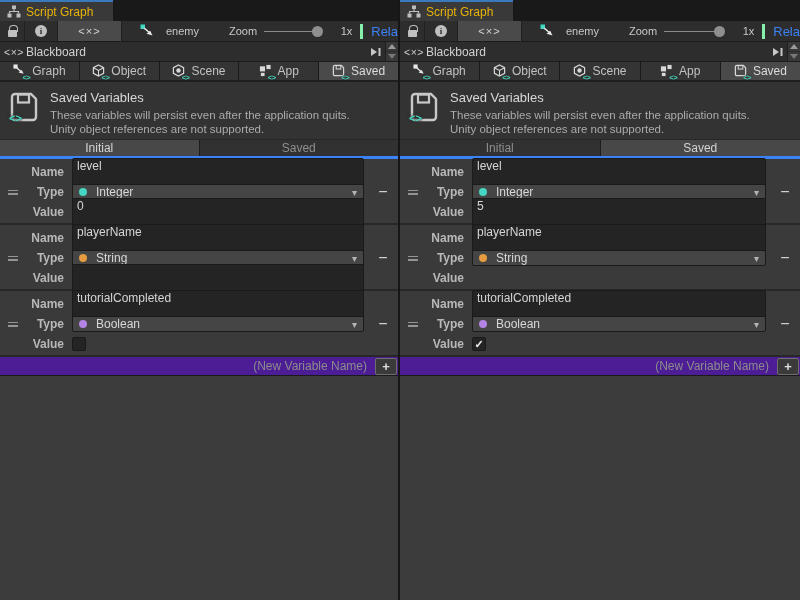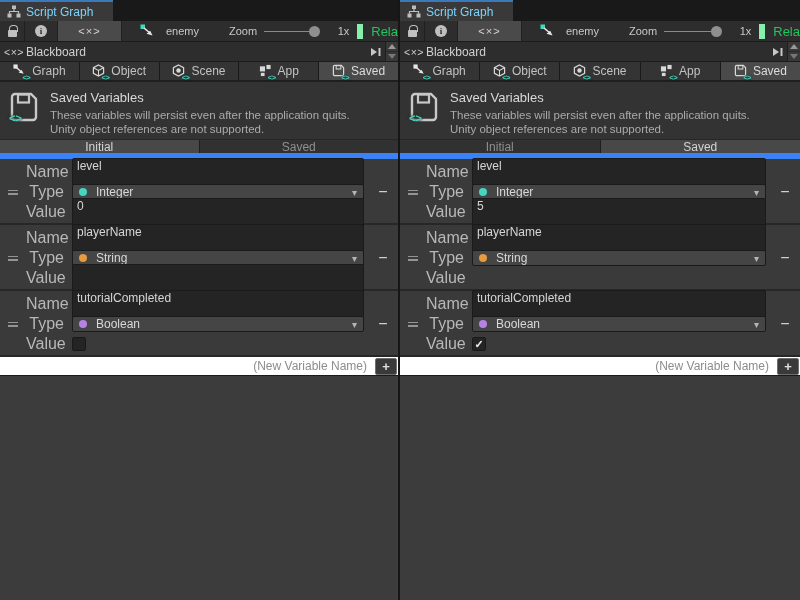--- a/index.html
+++ b/index.html
@@ -6,21 +6,21 @@
   html,body { width:800px; height:600px; overflow:hidden; background:#282828;
               font-family:"Liberation Sans", sans-serif; }
   .app { display:flex; width:800px; height:600px; }
   .panel { width:400px; height:600px; display:flex; flex-direction:column; background:#383838; overflow:hidden; }
   .panel:first-child { border-right:2px solid #161616; }
 
   
   .win-tabbar { height:21px; background:#191919; display:flex; flex:none; }
   .win-tab { width:113px; background:#393939; border-top:2px solid #3a79bb;
              display:flex; align-items:center; gap:5px; padding-left:7px; }
-  .win-tab-label { color:#7dd3fc; font-size:12px; white-space:nowrap; }
+  .win-tab-label { color:#eab308; font-size:12px; white-space:nowrap; }
 
   
   .toolbar { height:21px; background:#2d2d2d; display:flex; align-items:center; flex:none;
              border-bottom:1px solid #1c1c1c; overflow:hidden; }
   .tb-btn { height:100%; display:flex; align-items:center; justify-content:center;
             border-right:1px solid #202020; flex:none; }
   .tb-lock { width:25px; }
   .tb-info { width:33px; }
   .tb-code { width:64px; background:#4a4a4a; color:#d2d2d2; font-size:11px; letter-spacing:1px; }
   .lock { width:9px; height:7px; background:#bfbfbf; border-radius:1px; position:relative; margin-top:4px; }
@@ -30,21 +30,21 @@
                  color:#2a2a2a; font-size:9px; line-height:12px; text-align:center; font-weight:bold;
                  font-family:"Liberation Serif", serif; }
   .info-circle:after { content:"i"; }
   .tb-graphref { display:flex; align-items:center; gap:12px; margin-left:18px; flex:none; }
   .tb-graphref-label { color:#c8c8c8; font-size:11px; }
   .tb-zoom-label { color:#c8c8c8; font-size:11px; margin-left:30px; flex:none; }
   .tb-slider { flex:1 1 auto; max-width:86px; height:1px; background:#8a8a8a; margin:0 8px 0 7px; position:relative; }
   .tb-slider-handle { position:absolute; right:-2px; top:-5px; width:11px; height:11px;
                       border-radius:50%; background:#8f8f8f; }
   .tb-zoom-value { color:#c8c8c8; font-size:11px; flex:none;margin-left:12px; }
-  .tb-rela { border-left:6px solid #86efac; margin-left:8px; padding-left:8px; color:#22c55e;
+  .tb-rela { border-left:3px solid #86efac; margin-left:8px; padding-left:8px; color:#3b82f6;
              font-size:13px; flex:none; white-space:nowrap; }
 
   
   .bb-header { height:20px; background:#2d2d2d; display:flex; align-items:center; flex:none;
                border-bottom:1px solid #1c1c1c; padding-left:4px; }
   .bb-code-glyph { color:#cfcfcf; font-size:10.5px; letter-spacing:0.5px; flex:none; }
   .bb-title { color:#d0d0d0; font-size:12px; margin-left:2px; flex:1; }
   .bb-dock { flex:none; display:flex; align-items:center; margin-right:3px; }
   .bb-scrollcol { flex:none; width:13px; height:100%; background:#393939; border-left:1px solid #1f1f1f;
                   display:flex; flex-direction:column; }
@@ -72,50 +72,50 @@
                   flex:none; border-bottom:1px solid #262626; }
   .floppy-big { position:relative; width:28px; height:30px; flex:none; margin-top:2px; }
   .floppy-badge { position:absolute; left:-1px; bottom:-2px; color:#43d9c0; font-size:11px;
                   font-weight:bold; line-height:1; text-shadow:0 0 3px #333, 0 0 3px #333; }
   .info-texts { flex:1; }
   .info-title { color:#d8d8d8; font-size:13px; margin-bottom:3px; }
   .info-line { color:#ababab; font-size:11.5px; line-height:14px; }
 
   
   .state-tabs { height:19px; background:#1d1d1d; display:flex; gap:1px; flex:none;
-                border-bottom:6px solid #3b82f6; }
+                border-bottom:3px solid #3b82f6; }
   .state-tab { flex:1; background:#313131; display:flex; align-items:center; justify-content:center;
                color:#8f8f8f; font-size:12px; cursor:default; }
   .state-tab.selected { background:#484848; color:#d4d4d4; }
 
   
   .variables { flex:none; background:#3a3a3a; }
   .var-block { padding:3px 0 1px 0; border-bottom:2px solid #272727; }
   .var-row { height:20px; display:flex; align-items:center; }
   .col-handle { width:26px; flex:none; display:flex; align-items:center; justify-content:center; }
-  .col-label { width:40px; flex:none; text-align:right; color:#b8b8b8; font-size:16px; padding-right:2px; }
+  .col-label { width:40px; flex:none; text-align:right; color:#b8b8b8; font-size:12px; padding-right:2px;font-weight:bold; }
   .col-field { flex:1; padding:0 4px 0 6px; display:flex; align-items:center; }
   .col-minus { width:30px; flex:none; display:flex; align-items:center; justify-content:center; }
   .drag-handle { display:flex; flex-direction:column; gap:2px; cursor:grab; }
   .drag-handle i { display:block; width:10px; height:1.5px; background:#949494; }
   .text-input { flex:1; height:28px; background:#242424; border:1px solid #1a1a1a; border-radius:2px;
                 color:#d6d6d6; font-size:12px; line-height:14px; padding:0 4px; overflow:hidden;
                 white-space:nowrap; }
   .dropdown { flex:1; height:16px; background:#454545; border:1px solid #1a1a1a; border-radius:2px;
               display:flex; align-items:center; padding:0 6px; cursor:default; }
   .dot { width:8px; height:8px; border-radius:50%; flex:none; }
   .dd-label { color:#d8d8d8; font-size:12px; margin-left:9px; flex:1; }
   .dd-arrow { color:#b4b4b4; font-size:10px; flex:none; }
   .minus-btn { color:#d8d8d8; font-size:16px; line-height:16px; cursor:default; }
   .checkbox { width:14px; height:14px; background:#242424; border:1px solid #191919; border-radius:2px;
               display:flex; align-items:center; justify-content:center; cursor:default; }
   .check-glyph { color:#ececec; font-size:11px; line-height:11px; font-weight:bold; }
 
   
-  .newvar-row { height:19px; background:#ffffff; display:flex; align-items:center; flex:none;
+  .newvar-row { height:19px; background:#4c1d95; display:flex; align-items:center; flex:none;
                 border-bottom:1px solid #1a1a1a; }
   .newvar-input { flex:1; height:100%; display:flex; align-items:center; justify-content:flex-end;
                   color:#8c8c8c; font-size:12px; padding-right:8px; }
   .plus-btn { width:22px; height:17px; margin-right:1px; background:#3a3a3a; border:1px solid #6e6e6e;
               border-radius:2px; color:#e0e0e0; font-size:13px; font-weight:bold;
               display:flex; align-items:center; justify-content:center; cursor:default; }
 
   .panel-body { flex:1; background:#3c3c3c; }
   svg { display:block; }
 </style>

